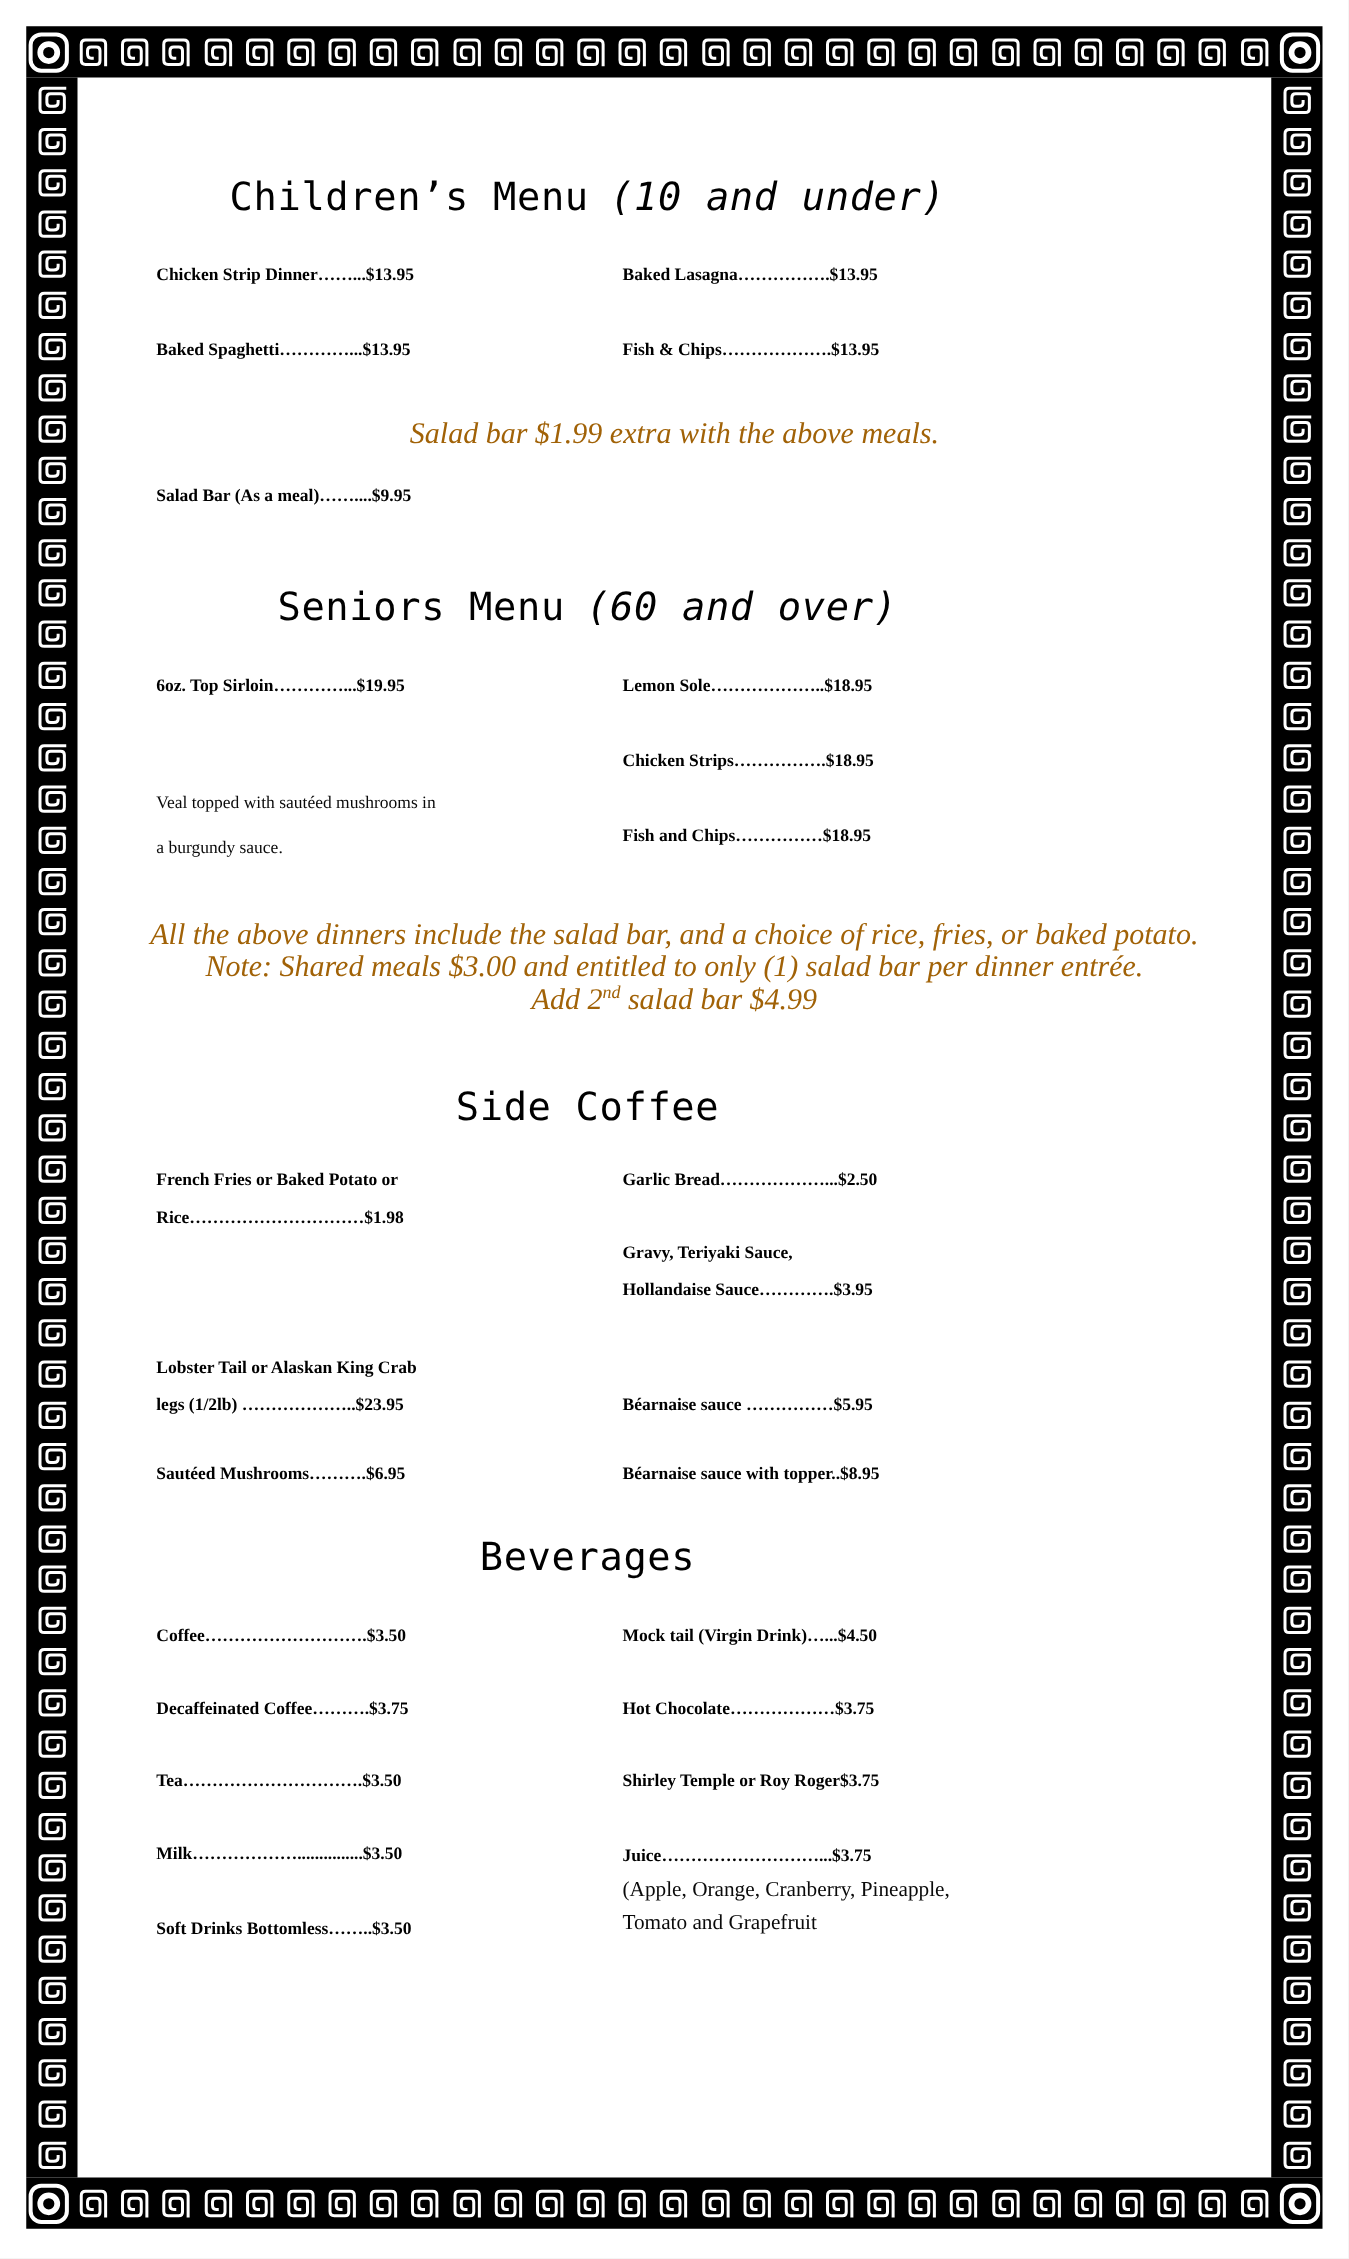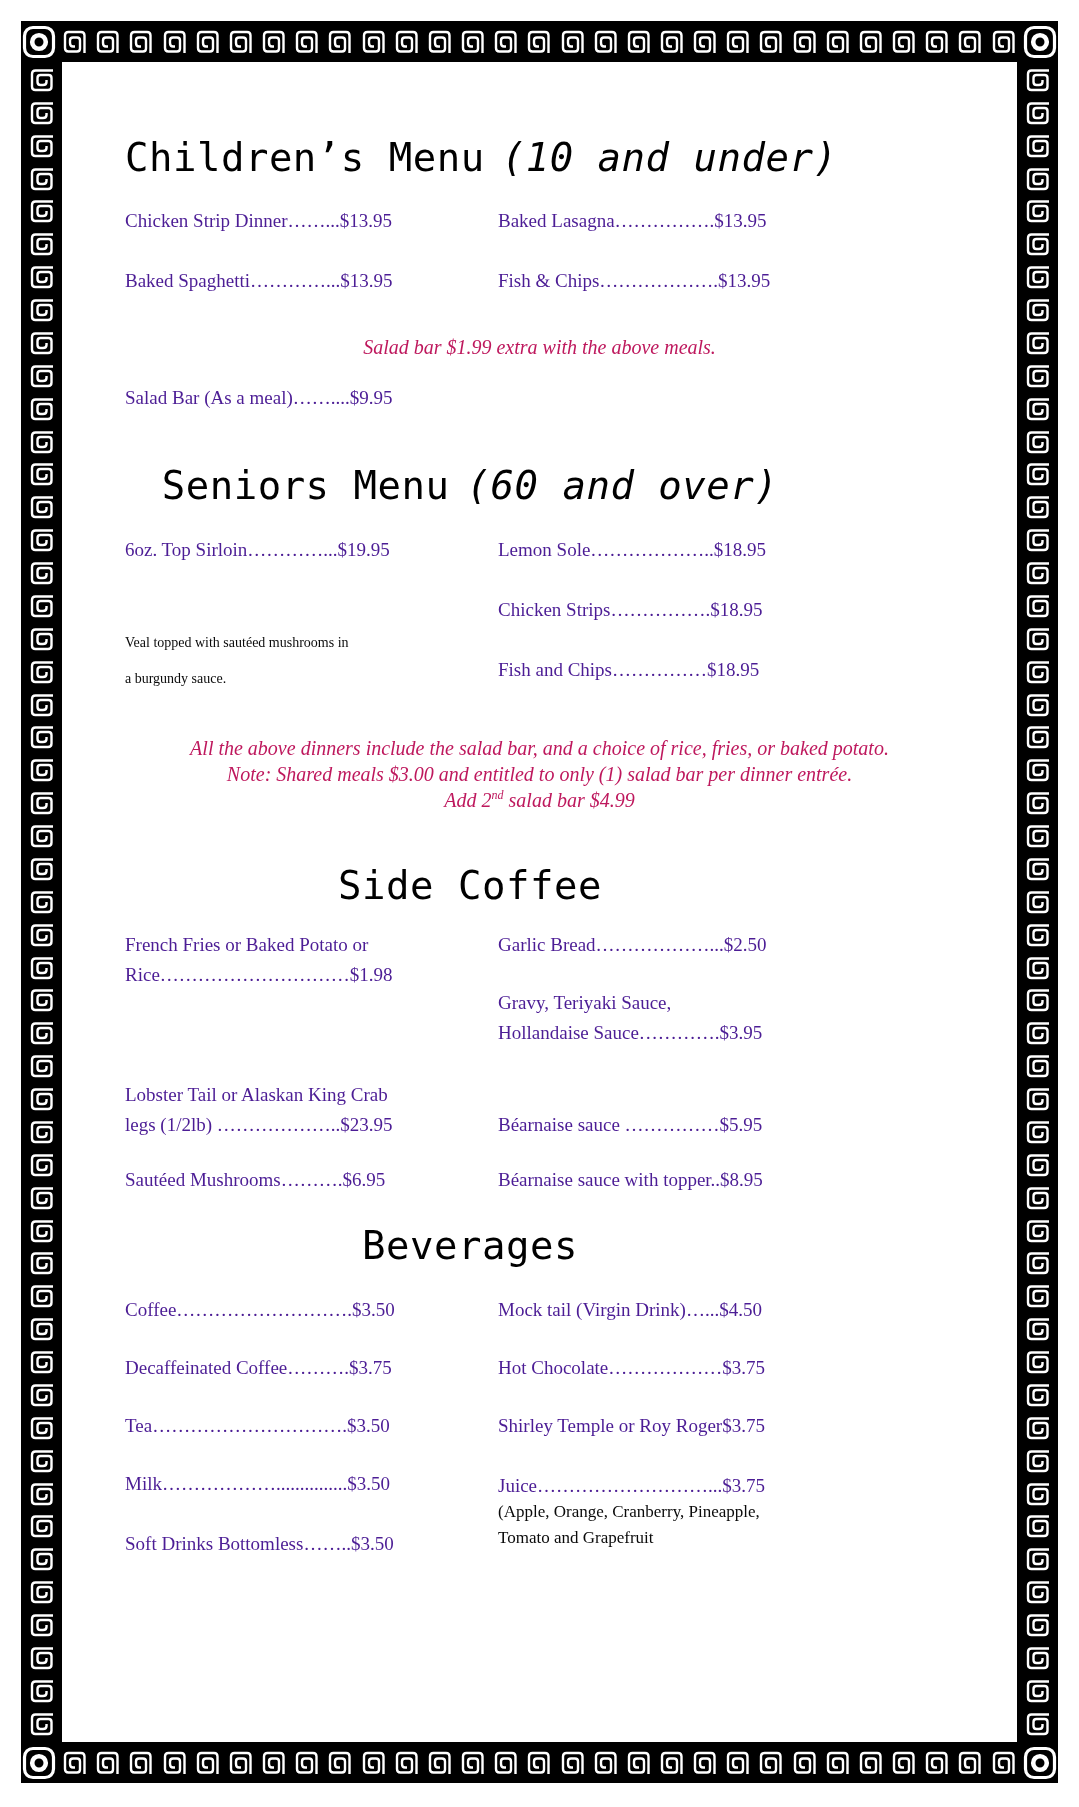--- a/index.html
+++ b/index.html
@@ -18,33 +18,33 @@
   .band-left  {left:21px; top:62px;    width:41px;  height:1680px; flex-direction:column;}
   .band-right {left:1017px; top:62px;  width:41px;  height:1680px; flex-direction:column;}
   .strip{display:flex;flex:1;justify-content:space-evenly;align-items:center;height:100%;}
   .strip-v{flex-direction:column;width:100%;}
   .corner{flex:0 0 auto;margin:0 1px;}
   .band-top .spiral,.band-bottom .spiral{transform:rotate(90deg);}
   
   .h{
     position:absolute;left:125px;width:690px;text-align:center;
     font-family:"DejaVu Sans Mono", monospace;
-    font-size:39px;line-height:36px;font-weight:400;color:#000;
+    font-size:31px;line-height:36px;font-weight:400;color:#000;
     letter-spacing:0.5px;white-space:nowrap;margin:0;
   }
   .h .it{font-style:italic;margin-left:17px;}
   .item{
-    position:absolute;font-size:19px;line-height:30px;
-    white-space:pre-line;color:#4c1d95;
+    position:absolute;font-size:14px;line-height:30px;
+    white-space:pre-line;color:#000000;font-weight:bold;
   }
   .lcol{left:125px;width:350px;}
   .rcol{left:498px;width:350px;}
   .cnote{
     position:absolute;left:62px;width:955px;text-align:center;
-    font-style:italic;font-size:20px;line-height:26px;color:#be185d;
+    font-style:italic;font-size:24px;line-height:26px;color:#a16207;
   }
   .cnote sup{font-size:0.6em;line-height:0;font-family:Liberation Serif, serif;}
   .subnote{
     position:absolute;left:125px;width:360px;
     font-size:14px;line-height:36px;white-space:pre-line;
   }
   .smallnote{
     position:absolute;left:498px;width:330px;
     font-size:17px;line-height:26px;white-space:pre-line;
   }

